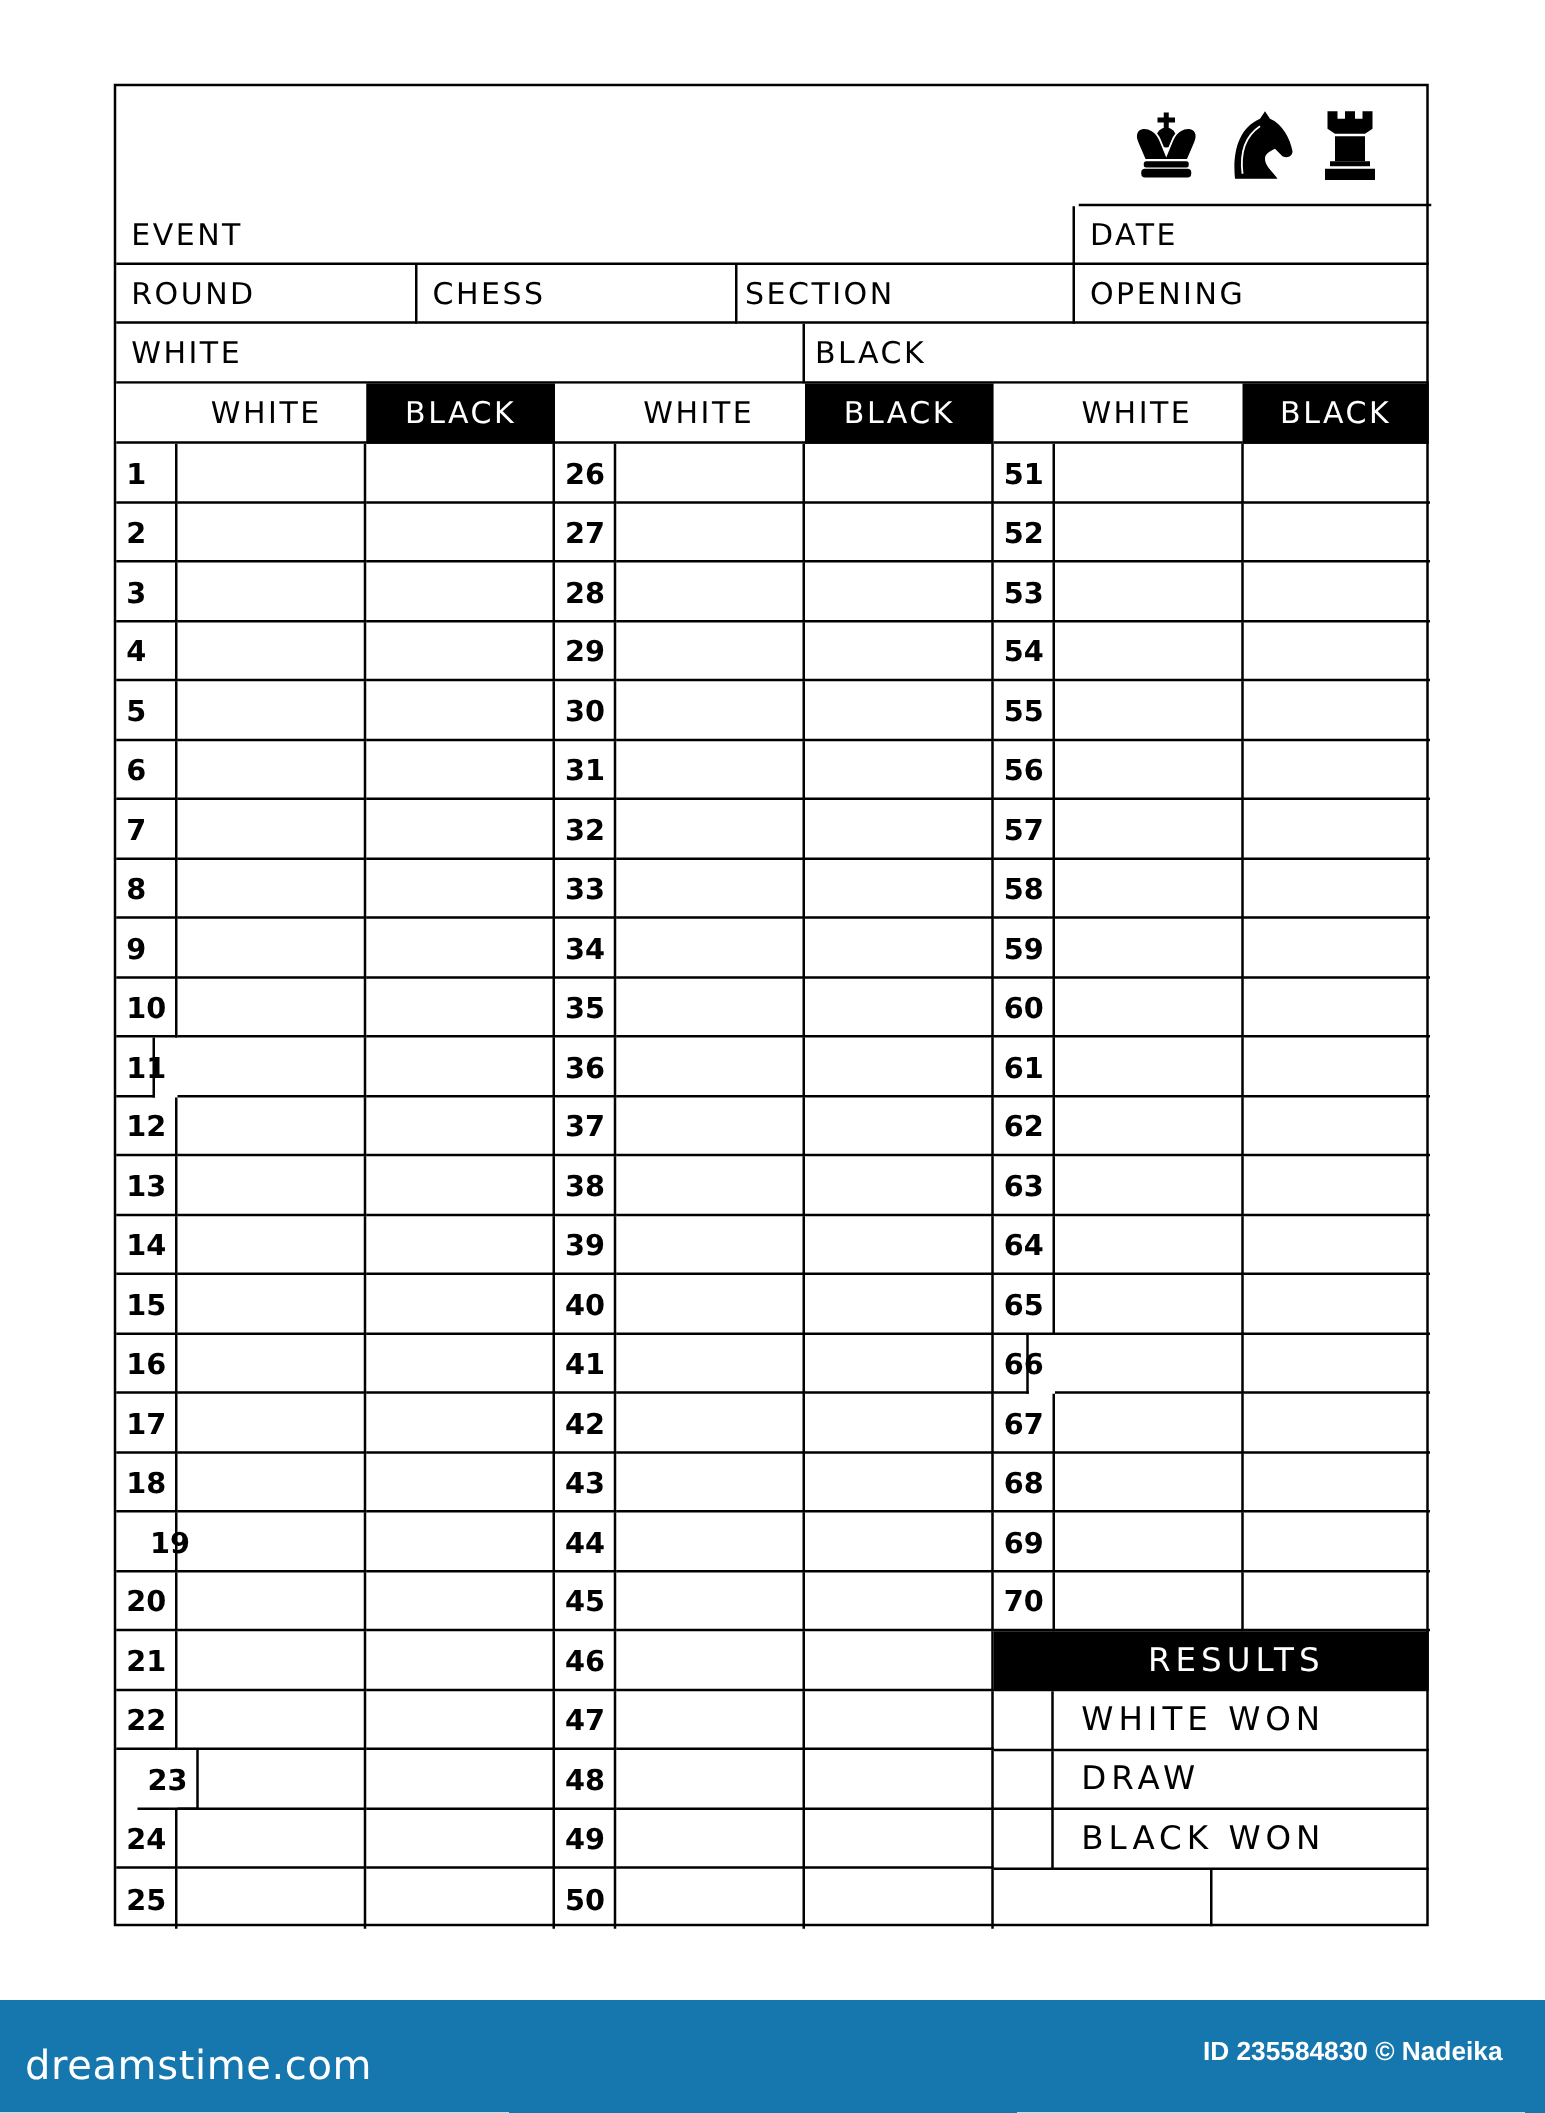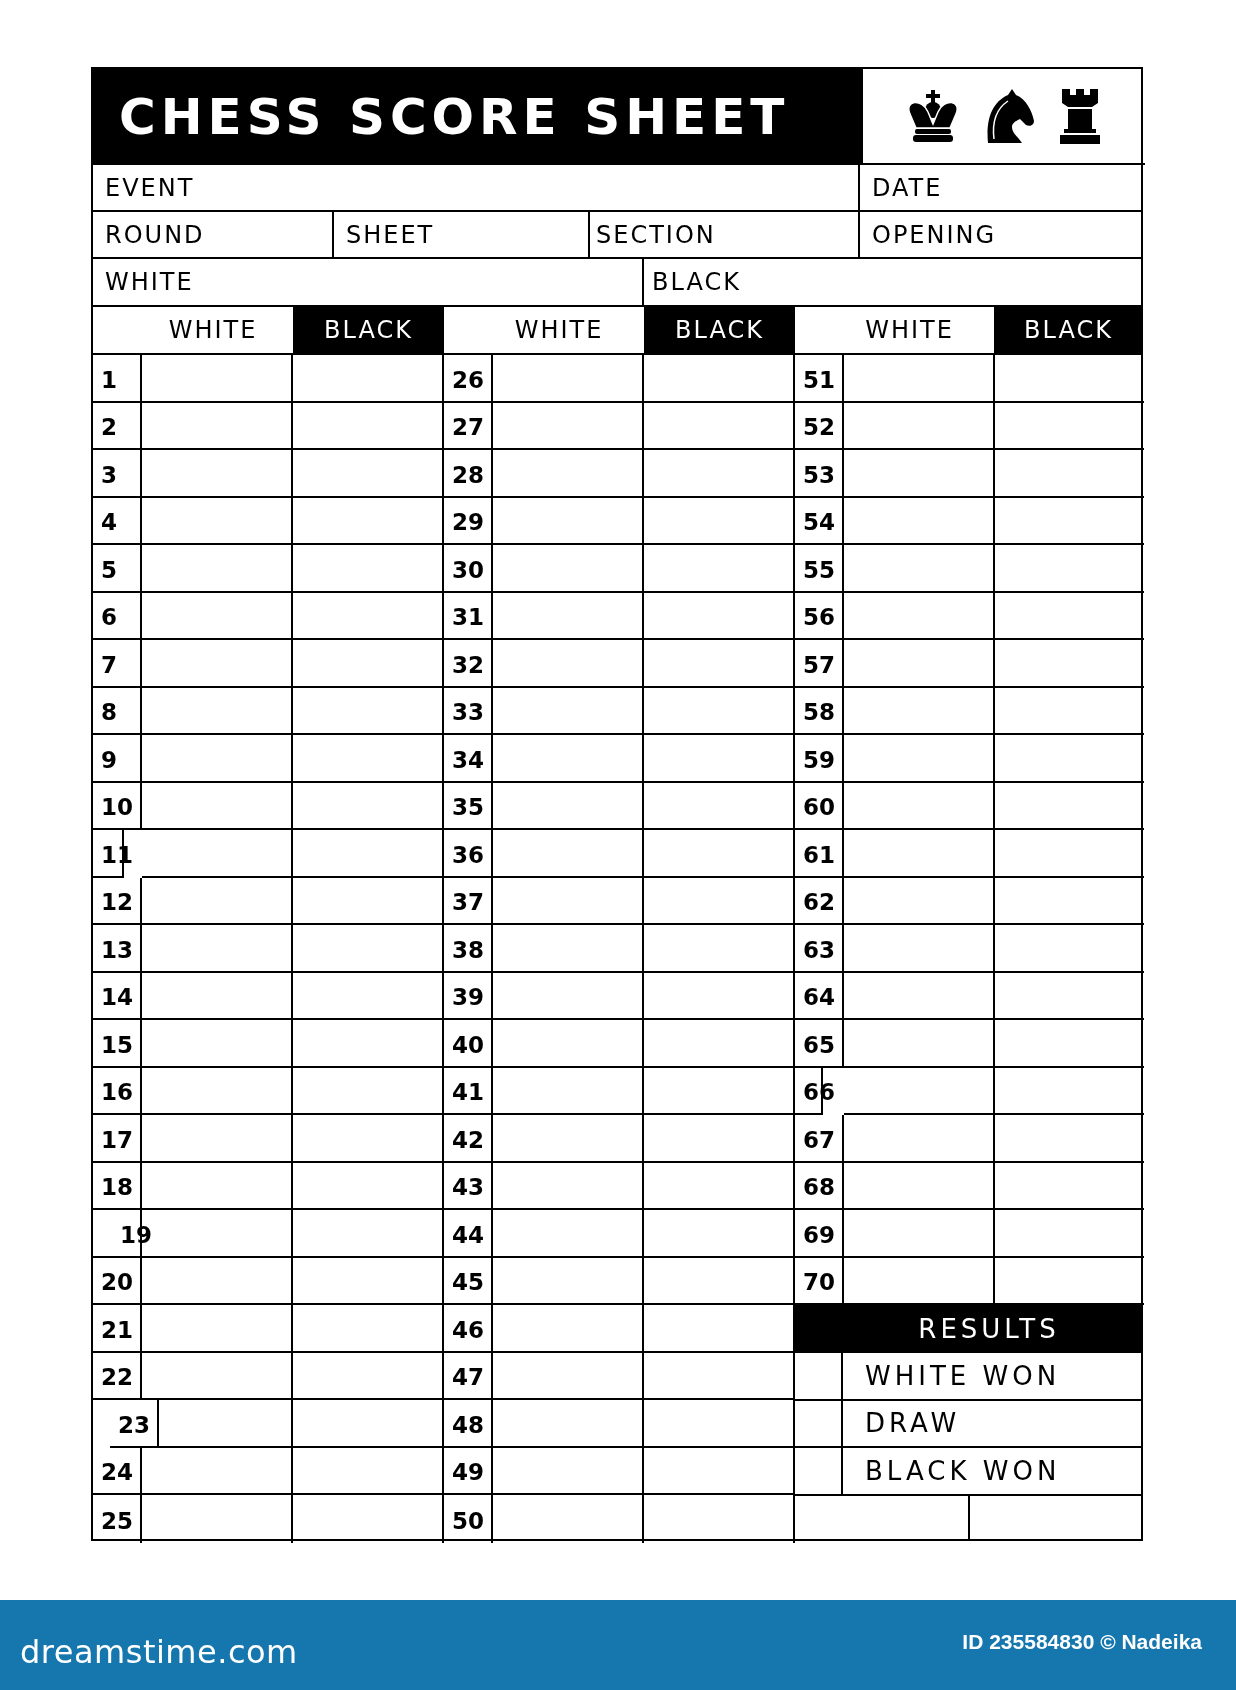--- a/index.html
+++ b/index.html
@@ -25,21 +25,20 @@
   .results-opt { position: absolute; font-size: 26px; letter-spacing: 4px; display: flex; align-items: center; padding-left: 22px; border-bottom: 2px solid #000; }
   .banner { position: absolute; left: 0; top: 1600px; width: 1236px; height: 90px; }
   .brand { position: absolute; left: 20px; top: 33px; color: #fff; font-size: 32px; font-family: "DejaVu Sans", sans-serif; letter-spacing: 0.5px; }
   .credit { position: absolute; right: 34px; top: 30px; color: #fff; font-size: 21px; font-weight: bold; font-family: "Liberation Sans", sans-serif; margin-left: 21px; }
 </style>
 </head>
 <body>
 
 <div class="sheet">
 
-  <div class="title-bar">CHESS SCORE SHEET</div>
   <div class="icons-box">
     <span>
       <svg width="58" height="56" viewBox="0 0 58 56">
         <rect x="27" y="2" width="4" height="14" fill="#000"></rect>
         <rect x="22" y="6" width="14" height="4" fill="#000"></rect>
         <circle cx="29" cy="22" r="8" fill="#000"></circle>
         <path d="M6 26 C0 12 18 10 24 24 L29 36 L34 24 C40 10 58 12 52 26 L46 40 L12 40 Z" fill="#000" stroke="#fff" stroke-width="1.5"></path>
         <rect x="11" y="41" width="36" height="5" rx="2" fill="#000"></rect>
         <rect x="9" y="47" width="40" height="7" rx="3" fill="#000"></rect>
       </svg>
@@ -65,21 +64,21 @@
     <span>EVENT</span>
   </div>
   <div class="cell label" style="left:767px;top:96px;width:283px;height:47px;border-right:none;">
     <span>DATE</span>
   </div>
 
   <div class="cell label" style="left:0;top:143px;width:241px;height:47px;">
     <span>ROUND</span>
   </div>
   <div class="cell label" style="left:241px;top:143px;width:256px;height:47px;">
-    <span>SHEET</span>
+    <span>CHESS</span>
   </div>
   <div class="cell label" style="left:497px;top:143px;width:270px;height:47px;padding-left:6px;">
     <span>SECTION</span>
   </div>
   <div class="cell label" style="left:767px;top:143px;width:283px;height:47px;border-right:none;">
     <span>OPENING</span>
   </div>
 
   <div class="cell label" style="left:0;top:190px;width:551px;height:48px;">
     <span>WHITE</span>

